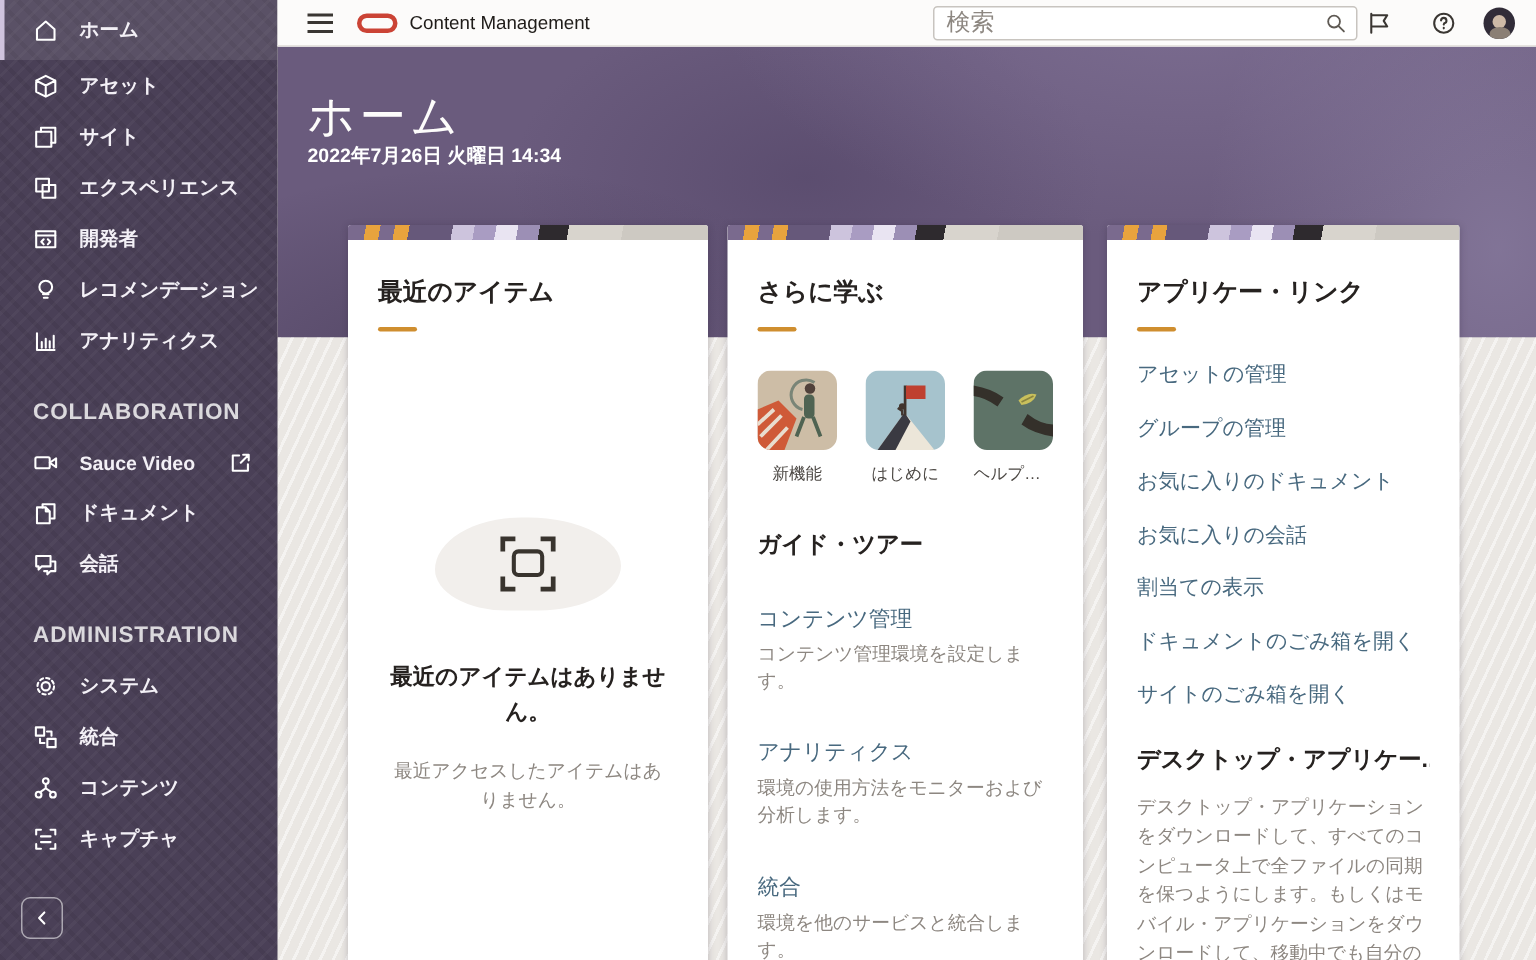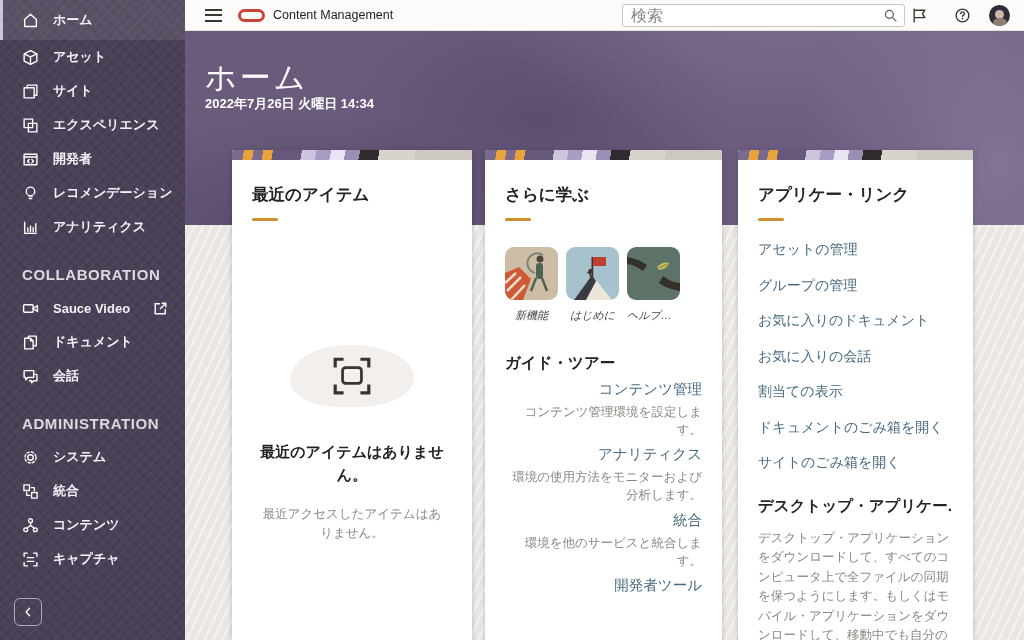--- a/index.html
+++ b/index.html
@@ -92,27 +92,27 @@
   .empty-wrap { text-align:center; padding:0 6px; }
   .empty-blob { width:124px; height:62px; margin:124px auto 0;
     background:#f2efec; border-radius:58% 62% 55% 48% / 70% 65% 60% 55%;
     display:flex; align-items:center; justify-content:center; }
   .empty-blob svg { width:42px; height:42px; stroke:#39342e; fill:none; stroke-width:3;
     stroke-linecap:butt; }
   .empty-title { margin-top:34px; font-size:15px; font-weight:bold; color:#262220; line-height:1.5; }
   .empty-desc { margin-top:19px; font-size:12.5px; color:#8d8781; line-height:1.5; }
 
   
-  .thumbs { display:flex; gap:8px; margin-top:26px;font-style:italic; }
+  .thumbs { display:flex; gap:19px; margin-top:26px; }
   .thumb { width:53px; text-align:center; cursor:pointer; }
   .thumb svg { width:53px; height:53px; border-radius:9px; display:block; }
   .thumb-label { margin-top:8px; font-size:11px; color:#4c4844; white-space:nowrap;
     overflow:hidden; text-overflow:ellipsis; }
   .section-title { margin-top:30px; font-size:15.5px; font-weight:bold; color:#262220; }
-  .tour-item { margin-top:5px;text-align:right; }
+  .tour-item { margin-top:29px; }
   .tour-link { font-size:14.5px; color:#48697f; cursor:pointer; line-height:1.45; }
   .tour-desc { margin-top:3px; font-size:12.5px; color:#8d8781; line-height:1.45; }
 
   
   .quick-links { margin-top:20px; }
   .quick-link { font-size:14px; color:#48697f; margin-bottom:17.5px; cursor:pointer;margin-top:11px; }
   .desktop-title { margin-top:24px; font-size:15.5px; font-weight:bold; color:#262220;
     white-space:nowrap; overflow:hidden; }
   .desktop-desc { margin-top:12px; font-size:12.5px; color:#8d8781; line-height:1.55; }
 </style>

